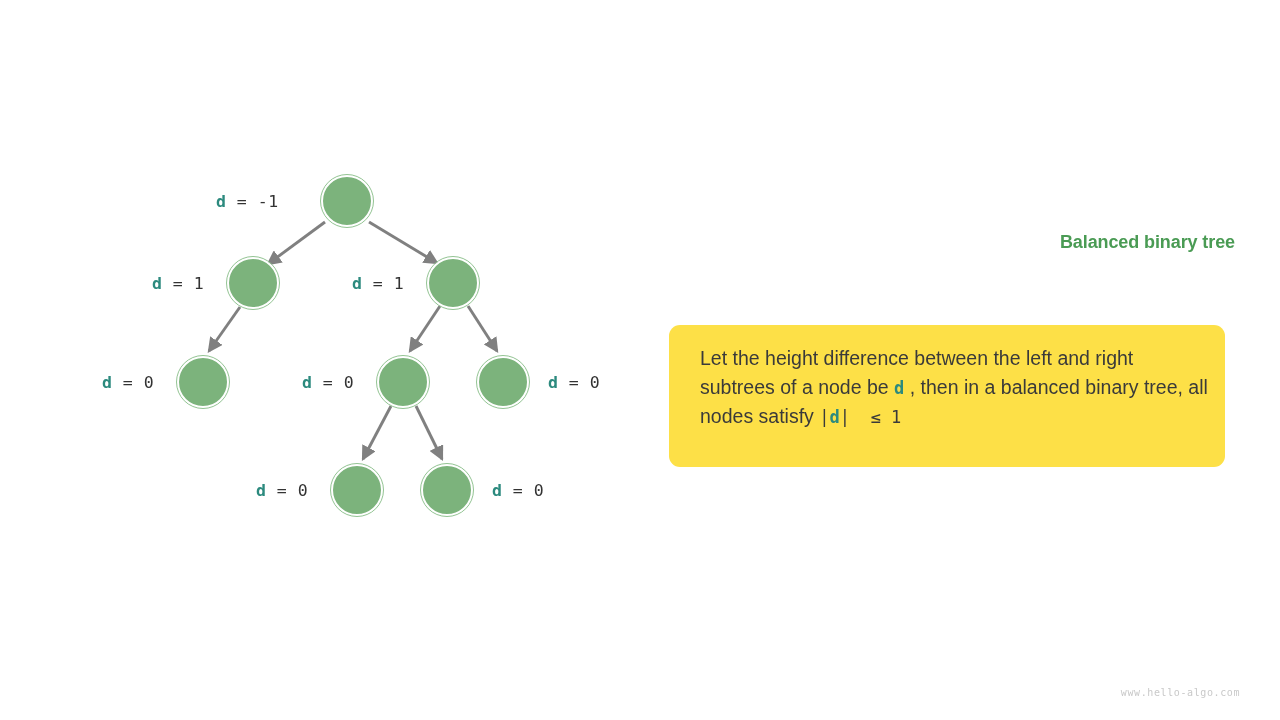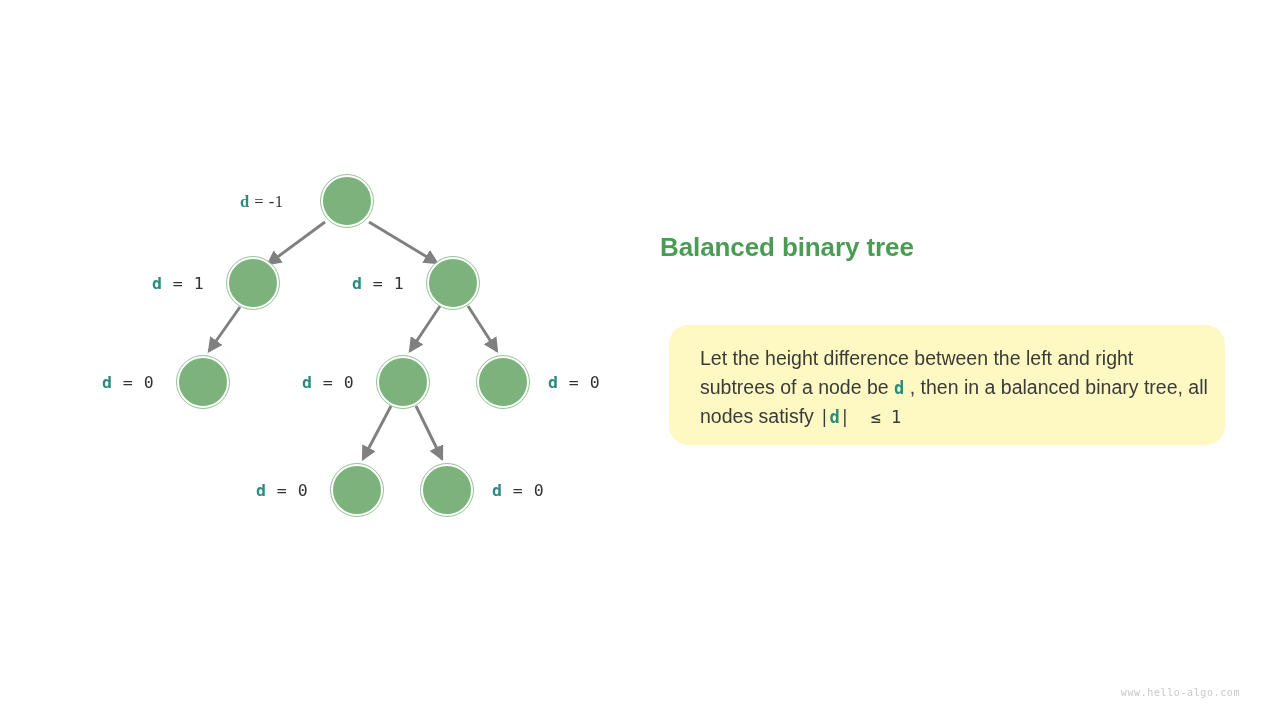--- a/index.html
+++ b/index.html
@@ -67,35 +67,35 @@
     left: 660px;
     top: 0;
     width: 620px;
     height: 720px;
   }
   #panel-title {
     position: absolute;
     left: 0;
     top: 232px;
     width: 575px;
-    text-align: left;
+    text-align: right;
     font-family: "Liberation Sans", sans-serif;
     font-weight: bold;
-    font-size: 26px;
+    font-size: 18px;
     color: #4a9b54;
     letter-spacing: -0.1px;
   }
   #desc-box {
     position: absolute;
     left: 9px;
     top: 325px;
     width: 556px;
-    height: 120px;
-    background: #fef9c3;
-    border-radius: 19px;
+    height: 142px;
+    background: #fde047;
+    border-radius: 11px;
     box-sizing: border-box;
   }
   #desc-text {
     position: absolute;
     left: 31px;
     top: 19px;
     width: 510px;
     font-family: "Liberation Sans", sans-serif;
     font-size: 19.5px;
     line-height: 28.5px;
@@ -155,21 +155,21 @@
 
     <div class="tree-node" style="left: 321px; top: 175px; background: rgb(124, 179, 124); outline-color: rgb(147, 196, 147);"></div>
     <div class="tree-node" style="left: 227px; top: 257px; background: rgb(124, 179, 124); outline-color: rgb(147, 196, 147);"></div>
     <div class="tree-node" style="left: 427px; top: 257px; background: rgb(124, 179, 124); outline-color: rgb(147, 196, 147);"></div>
     <div class="tree-node" style="left: 177px; top: 356px; background: rgb(124, 179, 124); outline-color: rgb(147, 196, 147);"></div>
     <div class="tree-node" style="left: 377px; top: 356px; background: rgb(124, 179, 124); outline-color: rgb(147, 196, 147);"></div>
     <div class="tree-node" style="left: 477px; top: 356px; background: rgb(124, 179, 124); outline-color: rgb(147, 196, 147);"></div>
     <div class="tree-node" style="left: 331px; top: 464px; background: rgb(124, 179, 124); outline-color: rgb(147, 196, 147);"></div>
     <div class="tree-node" style="left: 421px; top: 464px; background: rgb(124, 179, 124); outline-color: rgb(147, 196, 147);"></div>
 
-    <div class="node-label" style="left:240px; top:192px;font-family:Liberation Serif, serif;">
+    <div class="node-label" style="left:216px; top:192px;">
       <span class="dsym">d</span><span>&nbsp;=&nbsp;-1</span>
     </div>
     <div class="node-label" style="left:152px; top:274px;">
       <span class="dsym">d</span><span>&nbsp;=&nbsp;1</span>
     </div>
     <div class="node-label" style="left:352px; top:274px;">
       <span class="dsym">d</span><span>&nbsp;=&nbsp;1</span>
     </div>
     <div class="node-label" style="left:102px; top:373px;">
       <span class="dsym">d</span><span>&nbsp;=&nbsp;0</span>

